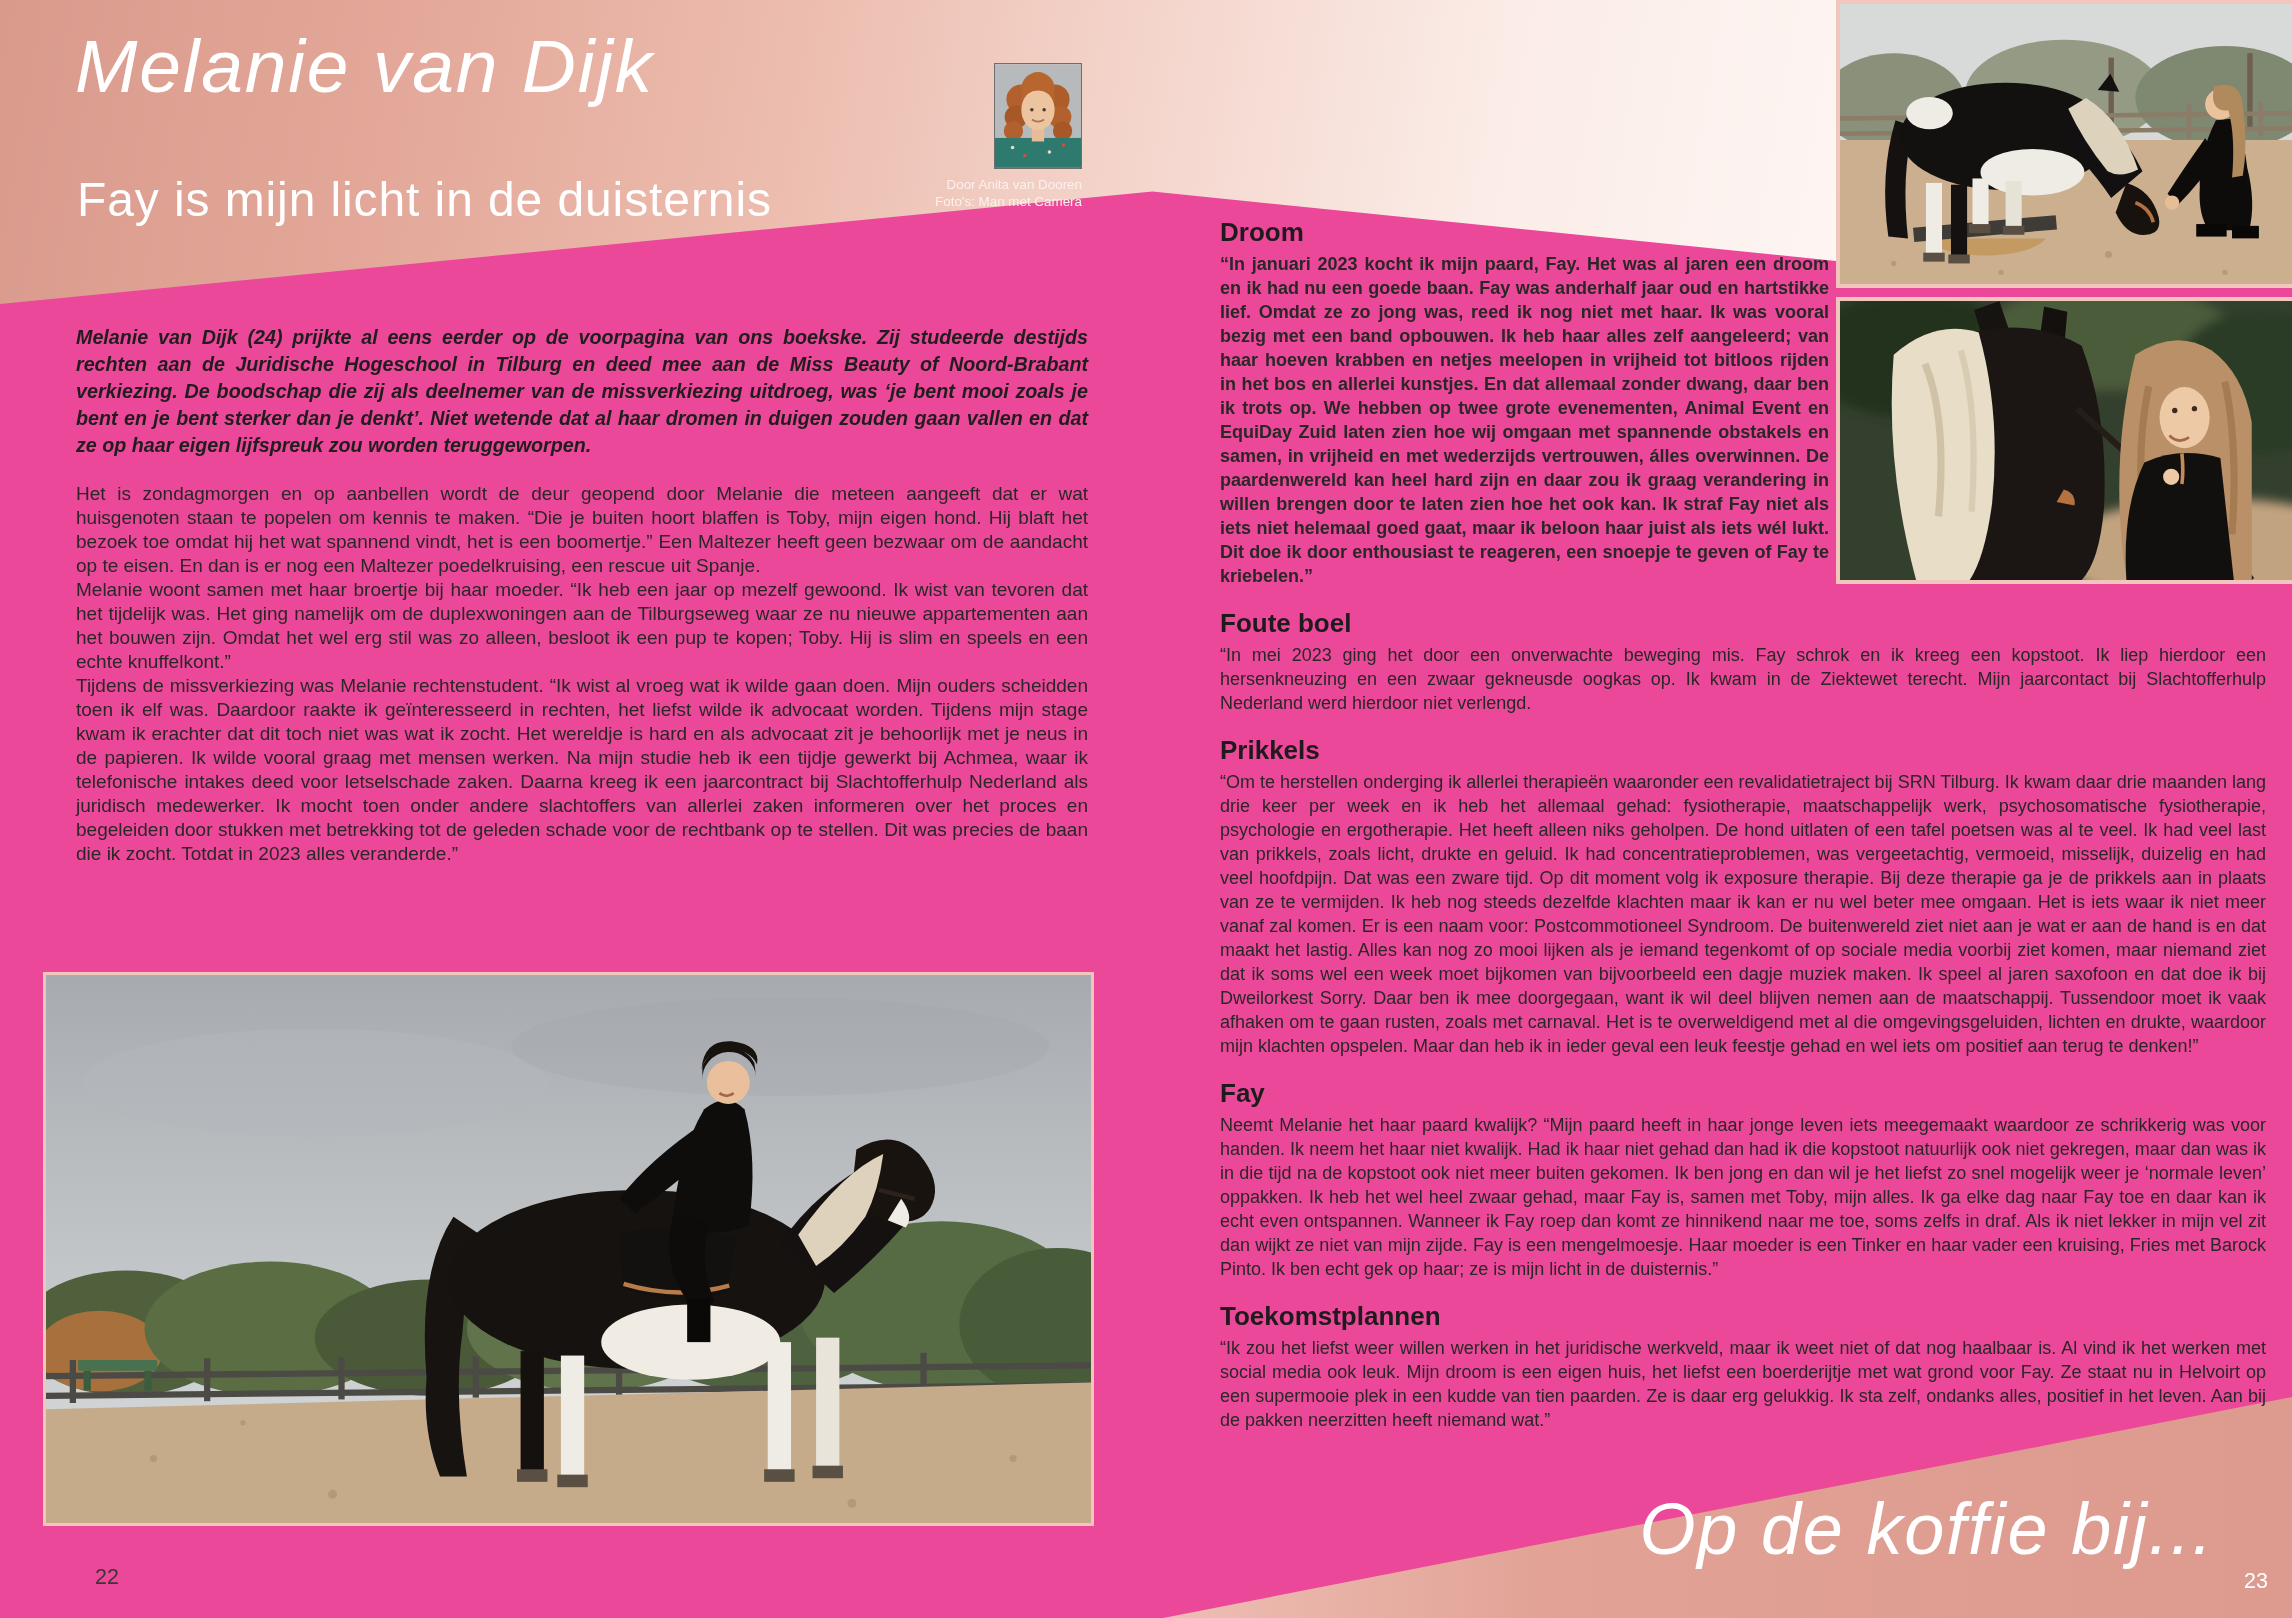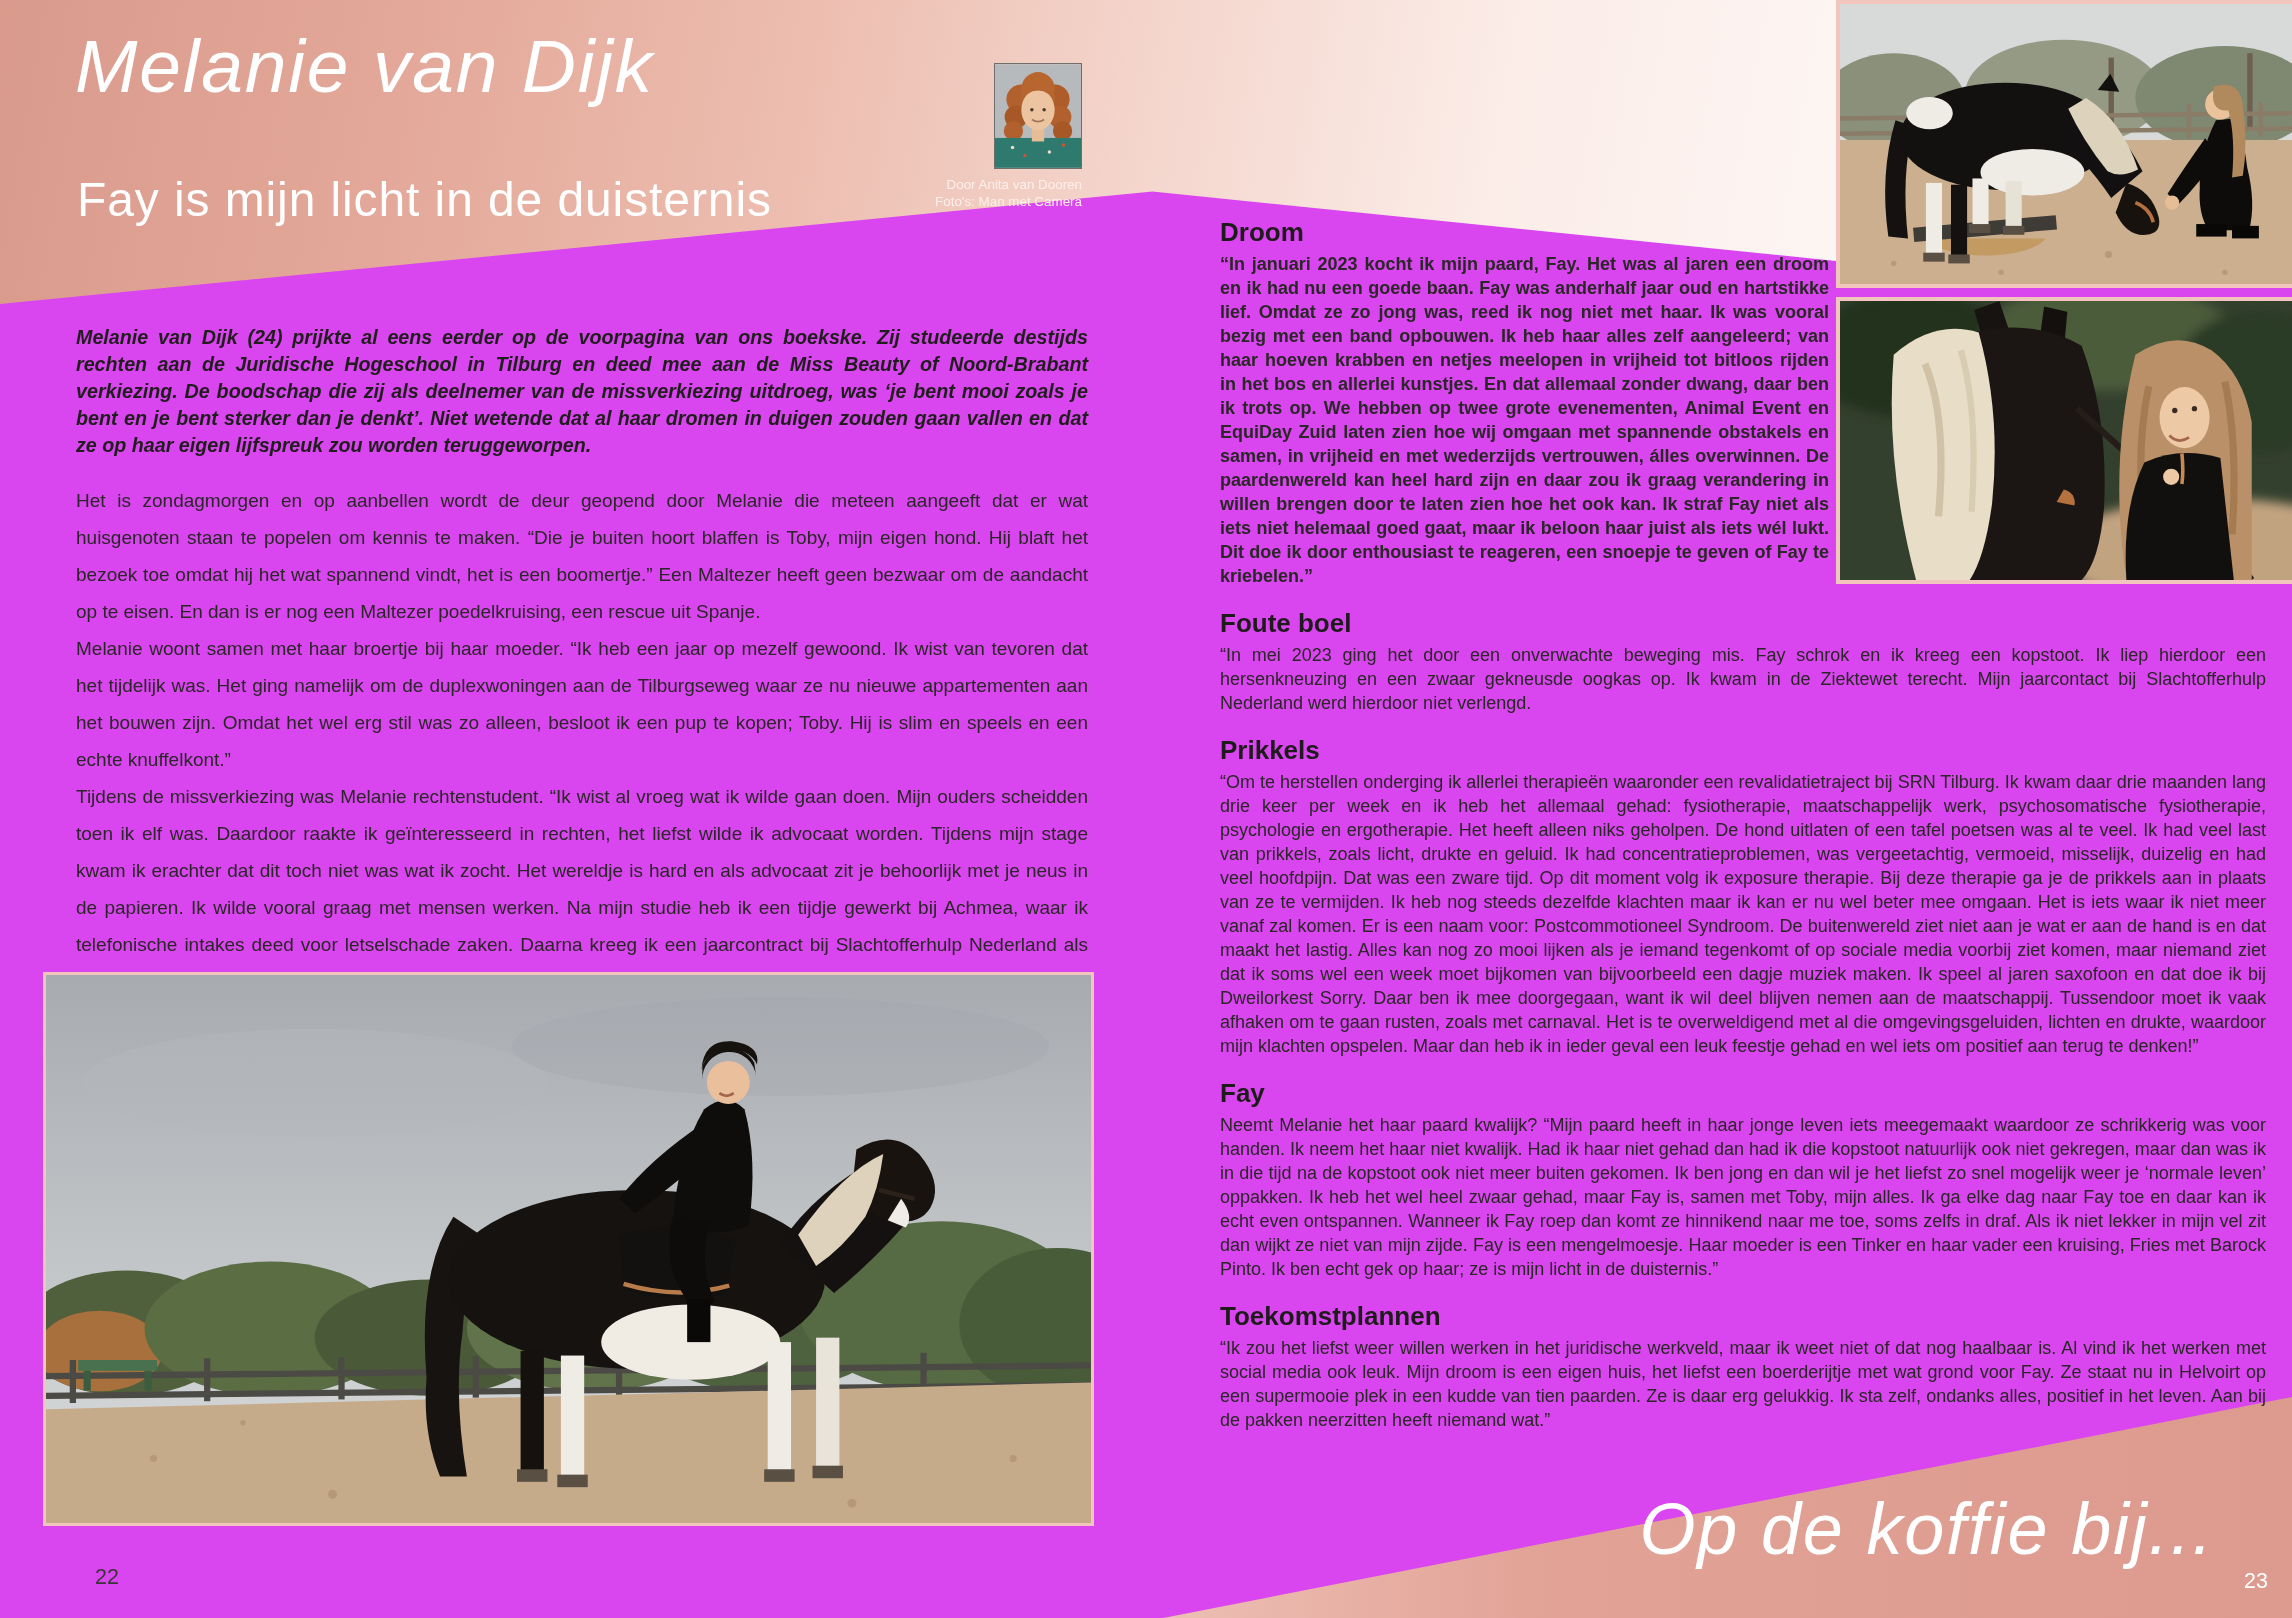--- a/index.html
+++ b/index.html
@@ -1,18 +1,18 @@
 <!DOCTYPE html>
 <html style="font-size:14.3px"><head>
 <meta charset="utf-8">
 <style>
   html,body{margin:0;padding:0;background:#ffffff;}
   body{width:2293px;height:1618px;overflow:hidden;
        font-family:"Liberation Sans","DejaVu Sans",sans-serif;color:#2b2627;}
-  .spread{position:relative;width:2293px;height:1618px;background:#d946ef;}
+  .spread{position:relative;width:2293px;height:1618px;background:#ec4899;}
 
   
   .top-banner{position:absolute;left:0;top:0;width:1841px;height:304px;
     background:linear-gradient(100deg,#d99a8c 0%,#e3a899 22%,#ecbcae 42%,#f4d6cd 62%,#fbece7 80%,#fdf6f3 100%);
     clip-path:polygon(0 0,100% 0,100% 86%,62.6% 63%,0 100%);}
   .title{position:absolute;left:75px;top:23px;margin:0;
     font-size:75px;font-weight:400;font-style:italic;color:#ffffff;letter-spacing:1.8px;}
   .subtitle{position:absolute;left:77px;top:172px;
     font-size:48px;font-weight:400;color:#ffffff;letter-spacing:0.9px;}
 
@@ -20,21 +20,21 @@
   .author-photo{position:absolute;left:994px;top:63px;width:88px;height:106px;margin:0;
     border:1.8px solid #6e6e6e;box-sizing:border-box;overflow:hidden;}
   .author-photo svg{display:block;width:100%;height:100%;}
   .credits{position:absolute;left:813px;top:176px;width:269px;text-align:right;
     color:#fdf0ec;font-size:13.4px;line-height:17px;}
 
   
   .left-col{position:absolute;left:76px;top:324px;width:1012px;text-align:justify;}
   .right-col{position:absolute;left:1220px;top:218px;width:1046px;text-align:justify;z-index:3;}
   p{margin:0;}
-  .body{font-size:19px;line-height:37px;color:#2b2627;}
+  .body{font-size:19px;line-height:24px;color:#2b2627;}
   .right-col .body{font-size:18px;line-height:24px;}
   .intro{font-size:19.7px;line-height:27px;font-weight:bold;font-style:italic;margin-bottom:23px;color:#211d1e;}
   h2{margin:21.5px 0 4.5px 0;font-size:26px;line-height:29px;font-weight:bold;color:#1f1b1c;}
   .right-col section:first-child h2{margin-top:0;}
   .narrow{width:609px;font-weight:bold;}
 
   
   figure{margin:0;}
   .main-photo{position:absolute;left:43px;top:972px;width:1045px;height:548px;
     border:3.6px solid #f2c6bd;box-sizing:content-box;overflow:hidden;z-index:2;}

